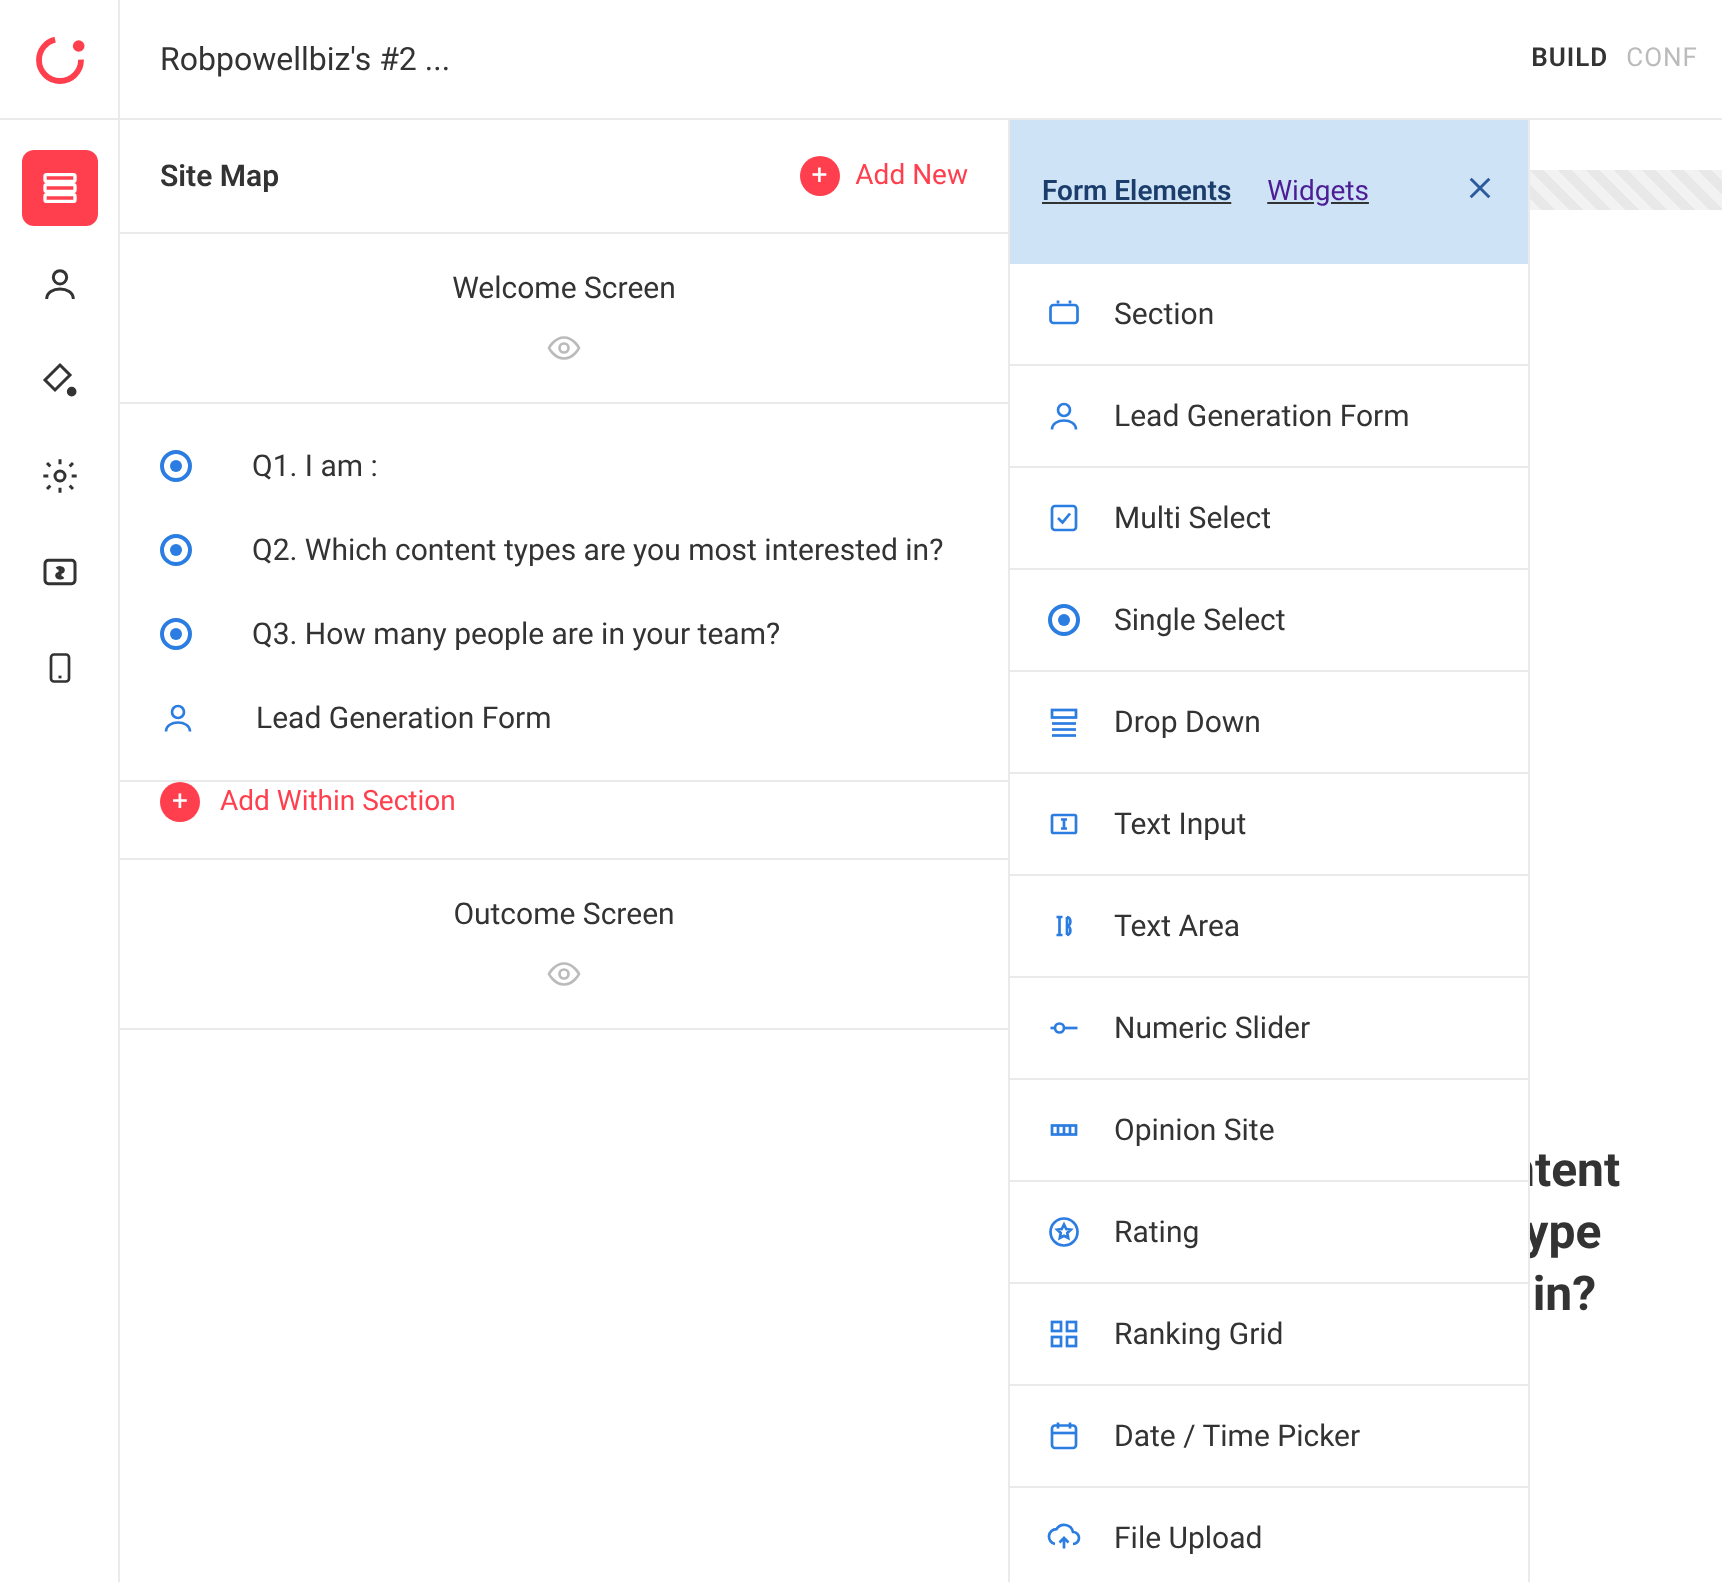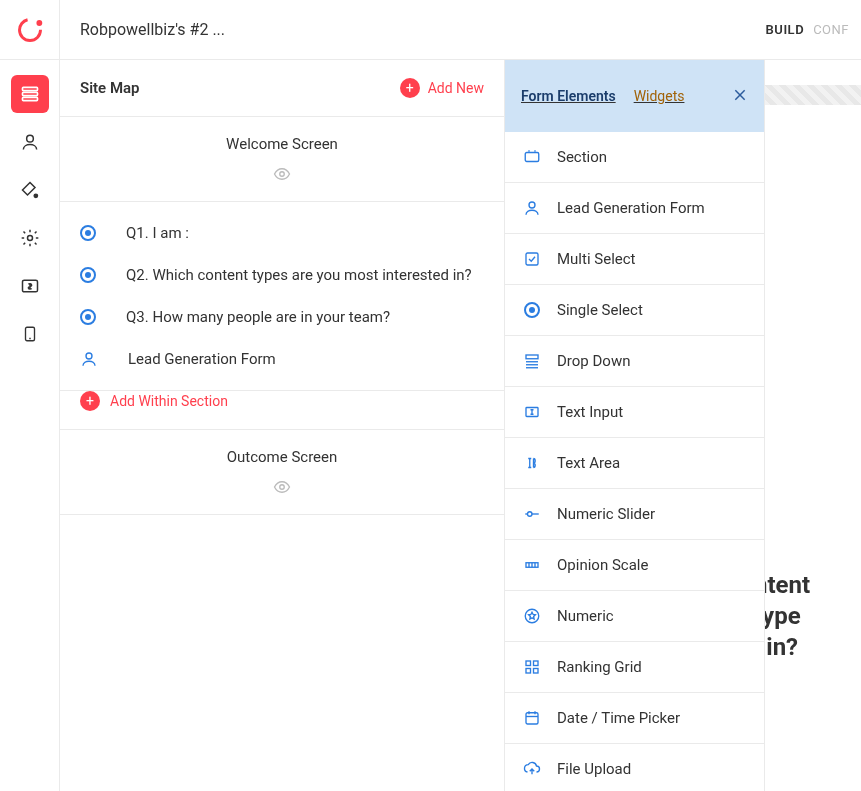--- a/index.html
+++ b/index.html
@@ -226,21 +226,21 @@
       background: #cfe3f6;
       display: flex;
       align-items: center;
       padding: 12px 16px;
       height: 72px;
       gap: 18px;
       text-decoration: underline;
     }
     .elements-tab {
       font-size: 14px;
-      color: #a16207;
+      color: #4c1d95;
       cursor: pointer;
     }
     .elements-tab.active {
       color: #1b3d6b;
       font-weight: 600;
     }
     .elements-close {
       margin-left: auto;
       color: #2b5b9c;
       cursor: pointer;
@@ -502,31 +502,31 @@
 
     <div class="element-item">
       <div class="ei-icon">
         <svg width="18" height="18" viewBox="0 0 24 24" fill="none" stroke="currentColor" stroke-width="1.8">
             <rect x="4" y="9" width="16" height="6"></rect>
             <line x1="8" y1="9" x2="8" y2="15"></line>
             <line x1="12" y1="9" x2="12" y2="15"></line>
             <line x1="16" y1="9" x2="16" y2="15"></line>
           </svg>
       </div>
-      <span>Opinion Scale</span>
+      <span>Opinion Site</span>
     </div>
 
     <div class="element-item">
       <div class="ei-icon">
         <svg width="18" height="18" viewBox="0 0 24 24" fill="none" stroke="currentColor" stroke-width="1.8">
             <circle cx="12" cy="12" r="9"></circle>
             <path d="M12 7l1.5 3 3 .4-2.3 2.2.6 3.4L12 14.5 9.2 16l.6-3.4L7.5 10.4l3-.4z"></path>
           </svg>
       </div>
-      <span>Numeric</span>
+      <span>Rating</span>
     </div>
 
     <div class="element-item">
       <div class="ei-icon">
         <svg width="18" height="18" viewBox="0 0 24 24" fill="none" stroke="currentColor" stroke-width="1.8">
             <rect x="4" y="4" width="6" height="6"></rect>
             <rect x="14" y="4" width="6" height="6"></rect>
             <rect x="4" y="14" width="6" height="6"></rect>
             <rect x="14" y="14" width="6" height="6"></rect>
           </svg>

